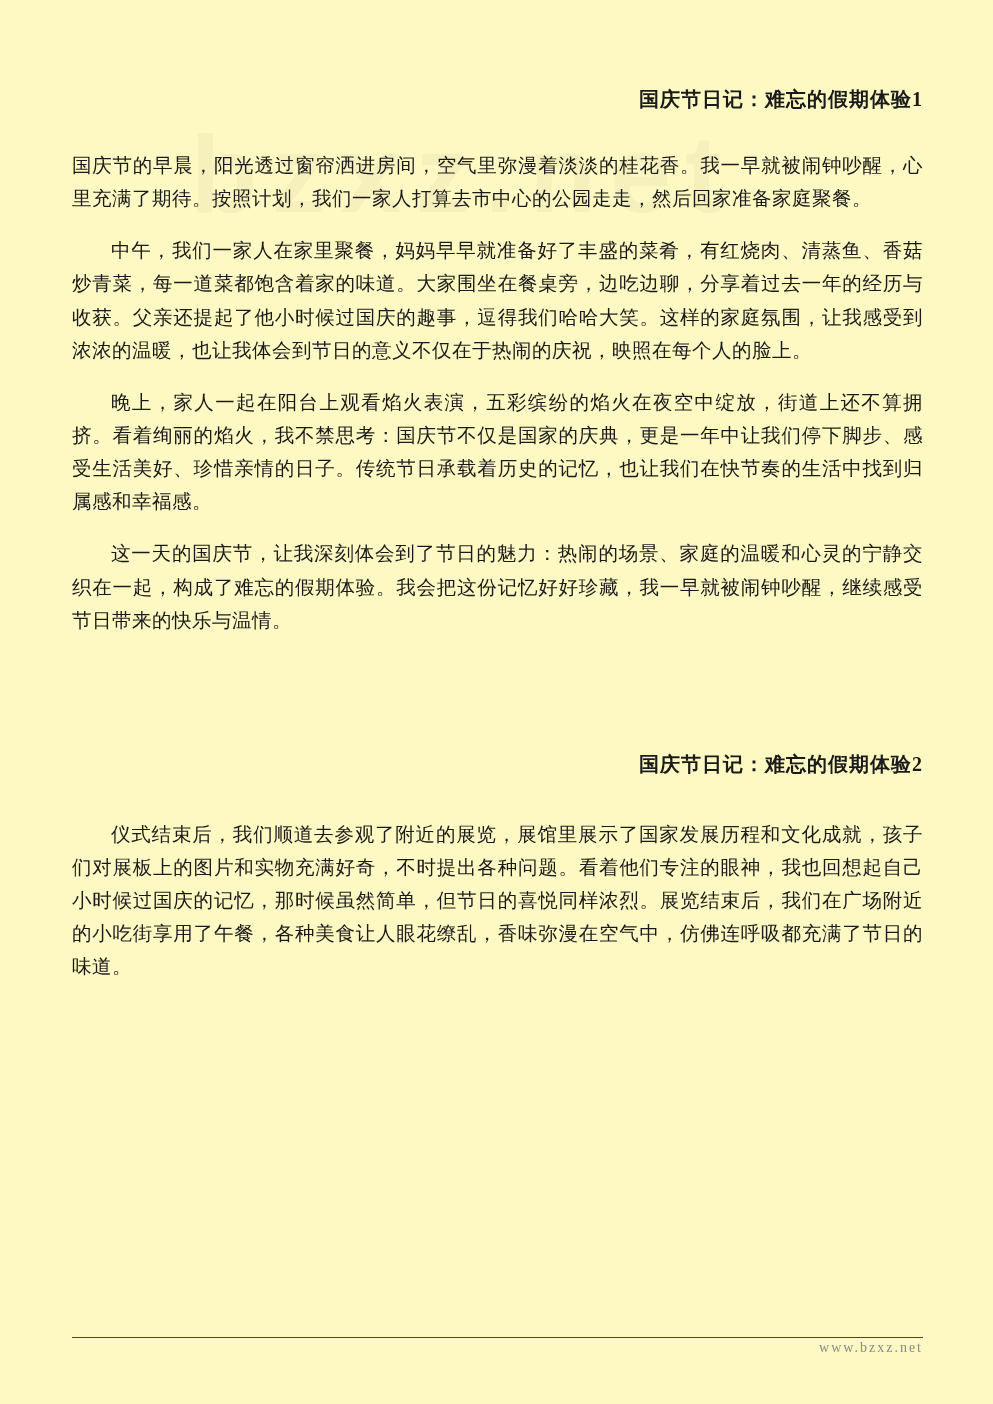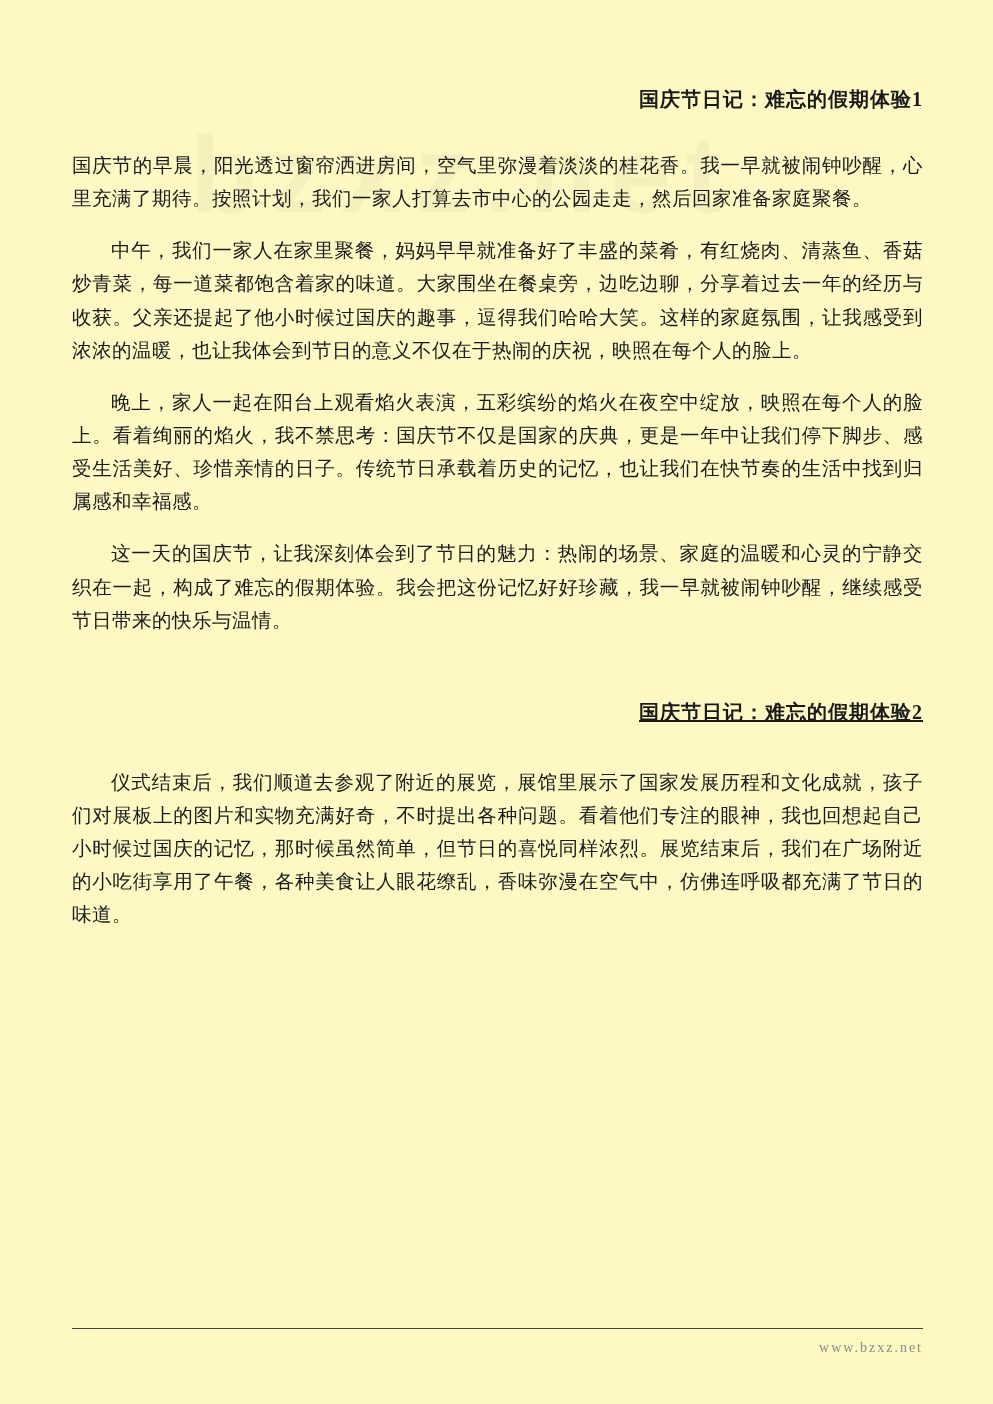--- a/index.html
+++ b/index.html
@@ -34,37 +34,37 @@
   }
   .essay-title {
     font-size: 20px;
     font-weight: bold;
     text-align: right;
     margin: 0;
     padding: 0;
     letter-spacing: 1px;
   }
   .essay-title.first { margin-top: 86px; margin-bottom: 38px; }
-  .essay-title.second { margin-top: 60px; margin-bottom: 42px; text-decoration: underline; }
+  .essay-title.second { margin-top: 112px; margin-bottom: 42px; }
   .essay p {
     font-size: 19.5px;
     line-height: 1.7;
     text-align: justify;
     margin: 0 0 19px 0;
     letter-spacing: 0.5px;
     font-family: Liberation Mono, monospace;
   }
   .essay p.indent { text-indent: 2em; }
   .footer {
     position: absolute;
     left: 72px;
     right: 70px;
     bottom: 48px;
     border-top: 1px solid #444;
-    padding-top: 9px;
+    padding-top: 0;
     text-align: right;
   }
   .footer-url {
     font-size: 14px;
     color: #8a8a8a;
     letter-spacing: 2px;
     font-family: "Liberation Serif", "DejaVu Serif", serif;
   }
 </style>
 </head>
@@ -73,21 +73,21 @@
 <div class="page">
 
   <div class="watermark">bzxz.net</div>
 
   <div class="content">
 
     <section class="essay">
       <h1 class="essay-title first">国庆节日记：难忘的假期体验1</h1>
       <p>国庆节的早晨，阳光透过窗帘洒进房间，空气里弥漫着淡淡的桂花香。我一早就被闹钟吵醒，心里充满了期待。按照计划，我们一家人打算去市中心的公园走走，然后回家准备家庭聚餐。</p>
       <p class="indent">中午，我们一家人在家里聚餐，妈妈早早就准备好了丰盛的菜肴，有红烧肉、清蒸鱼、香菇炒青菜，每一道菜都饱含着家的味道。大家围坐在餐桌旁，边吃边聊，分享着过去一年的经历与收获。父亲还提起了他小时候过国庆的趣事，逗得我们哈哈大笑。这样的家庭氛围，让我感受到浓浓的温暖，也让我体会到节日的意义不仅在于热闹的庆祝，映照在每个人的脸上。</p>
-      <p class="indent">晚上，家人一起在阳台上观看焰火表演，五彩缤纷的焰火在夜空中绽放，映照在每个人的脸上。看着绚丽的焰火，我不禁思考：国庆节不仅是国家的庆典，更是一年中让我们停下脚步、感受生活美好、珍惜亲情的日子。传统节日承载着历史的记忆，也让我们在快节奏的生活中找到归属感和幸福感。</p>
+      <p class="indent">晚上，家人一起在阳台上观看焰火表演，五彩缤纷的焰火在夜空中绽放，街道上还不算拥挤。看着绚丽的焰火，我不禁思考：国庆节不仅是国家的庆典，更是一年中让我们停下脚步、感受生活美好、珍惜亲情的日子。传统节日承载着历史的记忆，也让我们在快节奏的生活中找到归属感和幸福感。</p>
       <p class="indent">这一天的国庆节，让我深刻体会到了节日的魅力：热闹的场景、家庭的温暖和心灵的宁静交织在一起，构成了难忘的假期体验。我会把这份记忆好好珍藏，我一早就被闹钟吵醒，继续感受节日带来的快乐与温情。</p>
     </section>
 
     <section class="essay">
       <h1 class="essay-title second">国庆节日记：难忘的假期体验2</h1>
       <p class="indent">仪式结束后，我们顺道去参观了附近的展览，展馆里展示了国家发展历程和文化成就，孩子们对展板上的图片和实物充满好奇，不时提出各种问题。看着他们专注的眼神，我也回想起自己小时候过国庆的记忆，那时候虽然简单，但节日的喜悦同样浓烈。展览结束后，我们在广场附近的小吃街享用了午餐，各种美食让人眼花缭乱，香味弥漫在空气中，仿佛连呼吸都充满了节日的味道。</p>
 
     </section>
 
   </div>

